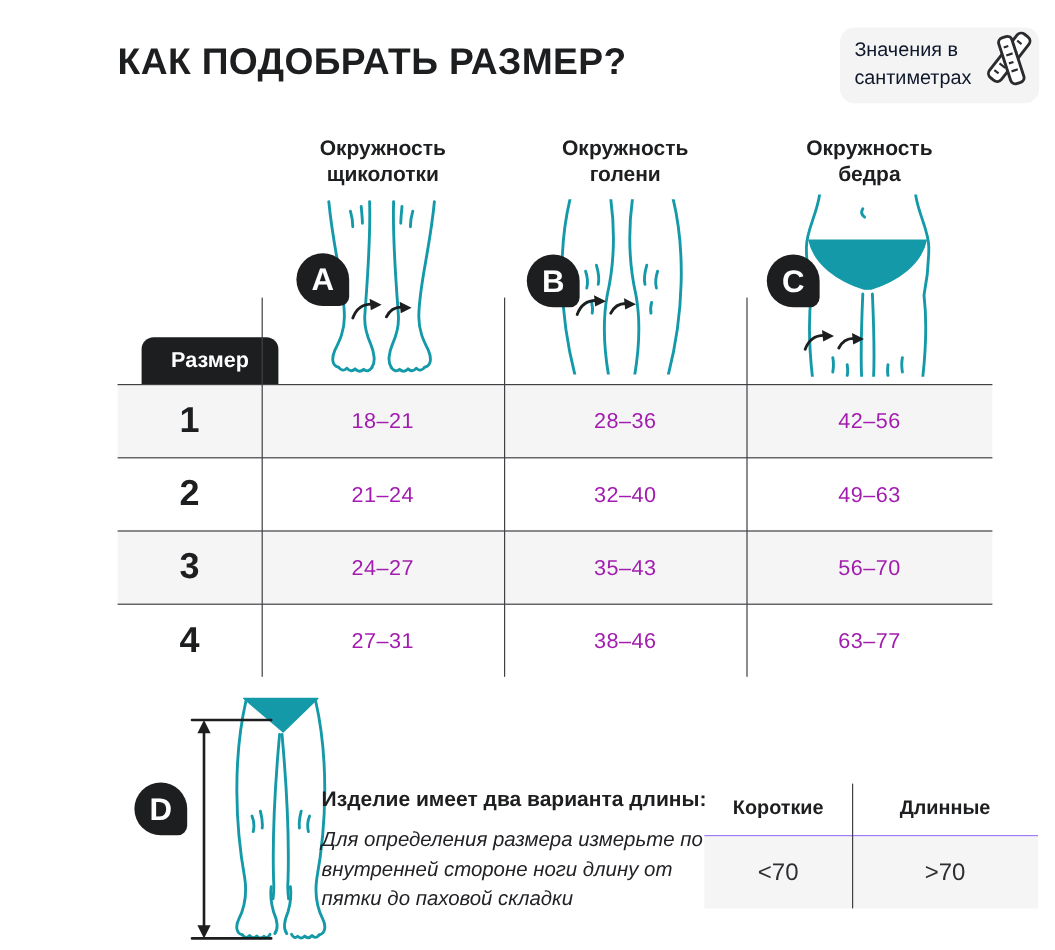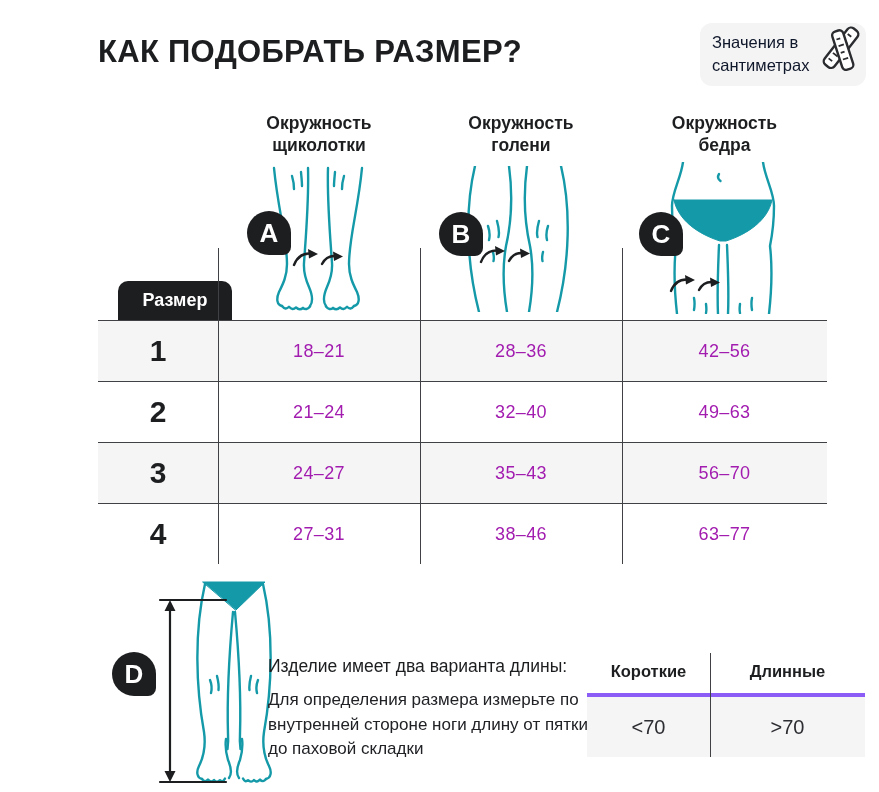--- a/index.html
+++ b/index.html
@@ -60,28 +60,28 @@
   .t-row.gray { background:#f5f5f6; }
   .t-cell { display:flex; align-items:center; justify-content:center; font-size:18px; color:#a21caf; letter-spacing:.4px; }
   .t-cell.c0 { width:120px; font-size:30px; font-weight:bold; color:#1d1e20; letter-spacing:0; }
   .t-cell.c1 { width:202px; } .t-cell.c2 { width:202px; } .t-cell.c3 { width:205px; }
   .v-line { position:absolute; top:-72px; width:1px; height:316px; background:#404145; }
   .v1 { left:120px; } .v2 { left:322px; } .v3 { left:524px; }
 
   
   .length-heading {
     position:absolute; left:268px; top:656px; width:335px;
-    font-weight:normal; font-size:17.5px; color:#1d1e20;
+    font-weight:bold; font-size:17.5px; color:#1d1e20;
   }
   .length-desc {
     position:absolute; left:268px; top:688px; width:330px;
-    font-size:17px; line-height:24.5px; color:#212226;
+    font-size:17px; line-height:24.5px; color:#212226;font-style:italic;
   }
   .mini-table { position:absolute; left:587px; top:650px; width:278px; }
-  .mini-head { display:flex; height:47px; border-bottom:4px solid #8b5cf6; box-sizing:border-box; }
+  .mini-head { display:flex; height:47px; border-bottom:1px solid #8b5cf6; box-sizing:border-box; }
   .mini-head .mh { display:flex; align-items:center; justify-content:center; font-weight:bold; font-size:16.5px; color:#1d1e20; }
   .mh1 { width:123px; } .mh2 { width:155px; }
   .mini-vals { display:flex; height:60px; background:#f5f5f6; }
   .mini-vals .mv { display:flex; align-items:center; justify-content:center; font-size:20px; color:#2d2e32; }
   .mini-divider { position:absolute; left:123px; top:3px; width:1px; height:104px; background:#404145; }
 </style>
 </head>
 <body>
 
 <div class="canvas">

